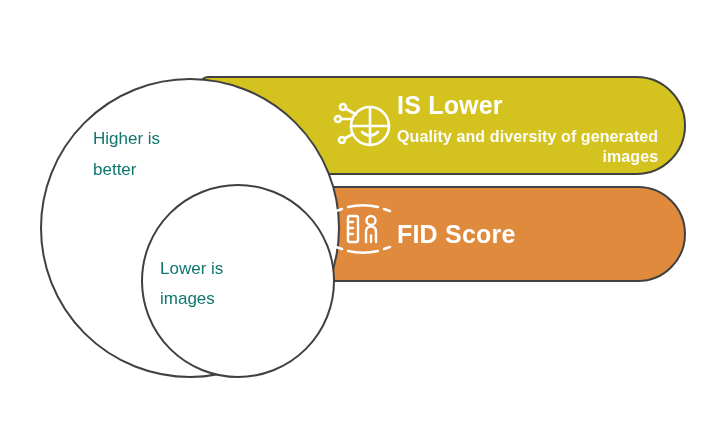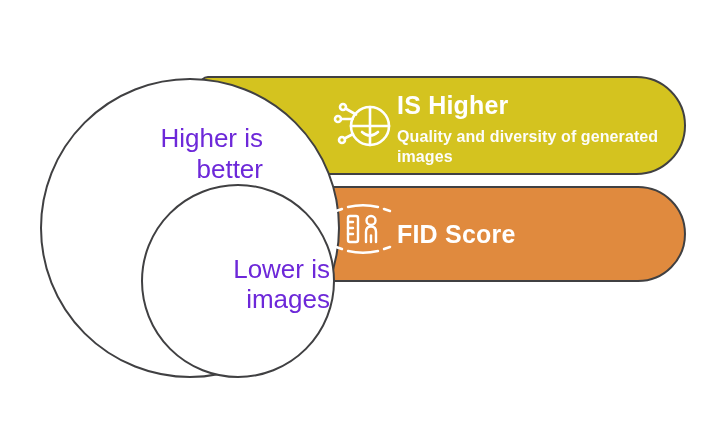--- a/index.html
+++ b/index.html
@@ -33,30 +33,30 @@
   }
   .banner-desc {
     font-size: 16px;
     font-weight: bold;
     color: #fdfdfa;
     line-height: 20px;
     white-space: pre-line;
     letter-spacing: 0.1px;
   }
   .circle-label {
-    font-size: 26px;
-    color: #6d28d9;
-    text-align: right;
+    font-size: 17px;
+    color: #0f766e;
+    text-align: left;
     white-space: pre-line;
     width: 170px;
   }
   .circle-label.large { left: 93px; top: 123px; line-height: 31px; }
   .circle-label.small { left: 160px; top: 254px; line-height: 30px; }
   .t-is   { left: 397px; top: 92px;  }
-  .d-is   { left: 397px; top: 127px; }
+  .d-is   { left: 397px; top: 127px; text-align: right; }
   .t-fid  { left: 397px; top: 201px; margin-top: 20px; }
   .d-fid  { left: 397px; top: 236px; }
 </style>
 </head>
 <body>
 
 <div class="stage">
 
   <svg class="diagram" width="728" height="421" viewBox="0 0 728 421">
 
@@ -97,21 +97,21 @@
       <path d="M38 43 V36.5"></path>
     </g>
   </svg>
 
   <div class="overlay circle-label large">Higher is
 better</div>
 
   <div class="overlay circle-label small">Lower is
 images</div>
 
-  <div class="overlay banner-title t-is">IS Higher</div>
+  <div class="overlay banner-title t-is">IS Lower</div>
 
   <div class="overlay banner-desc d-is">Quality and diversity of generated
 images</div>
 
   <div class="overlay banner-title t-fid">FID Score</div>
 
 
 </div>
 
 </body></html>

